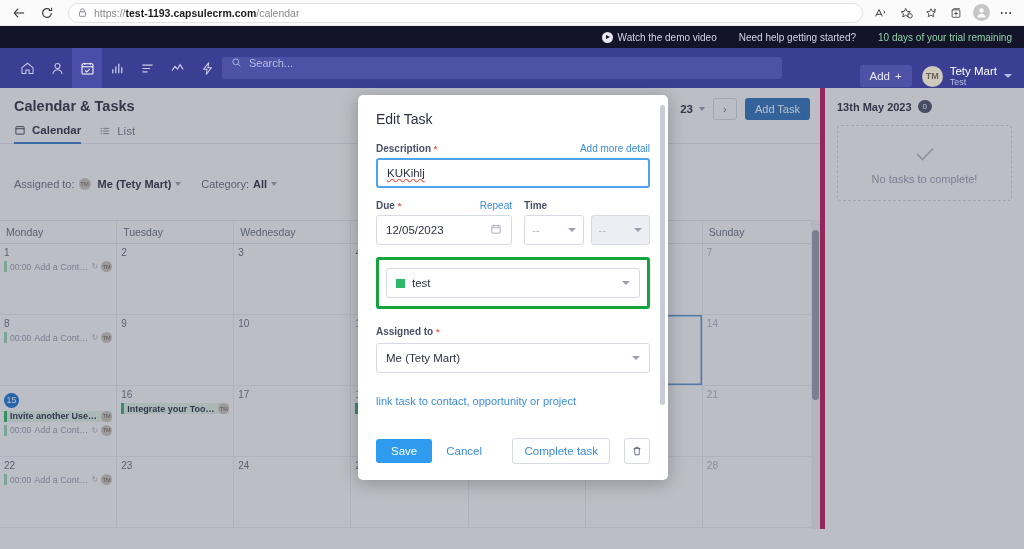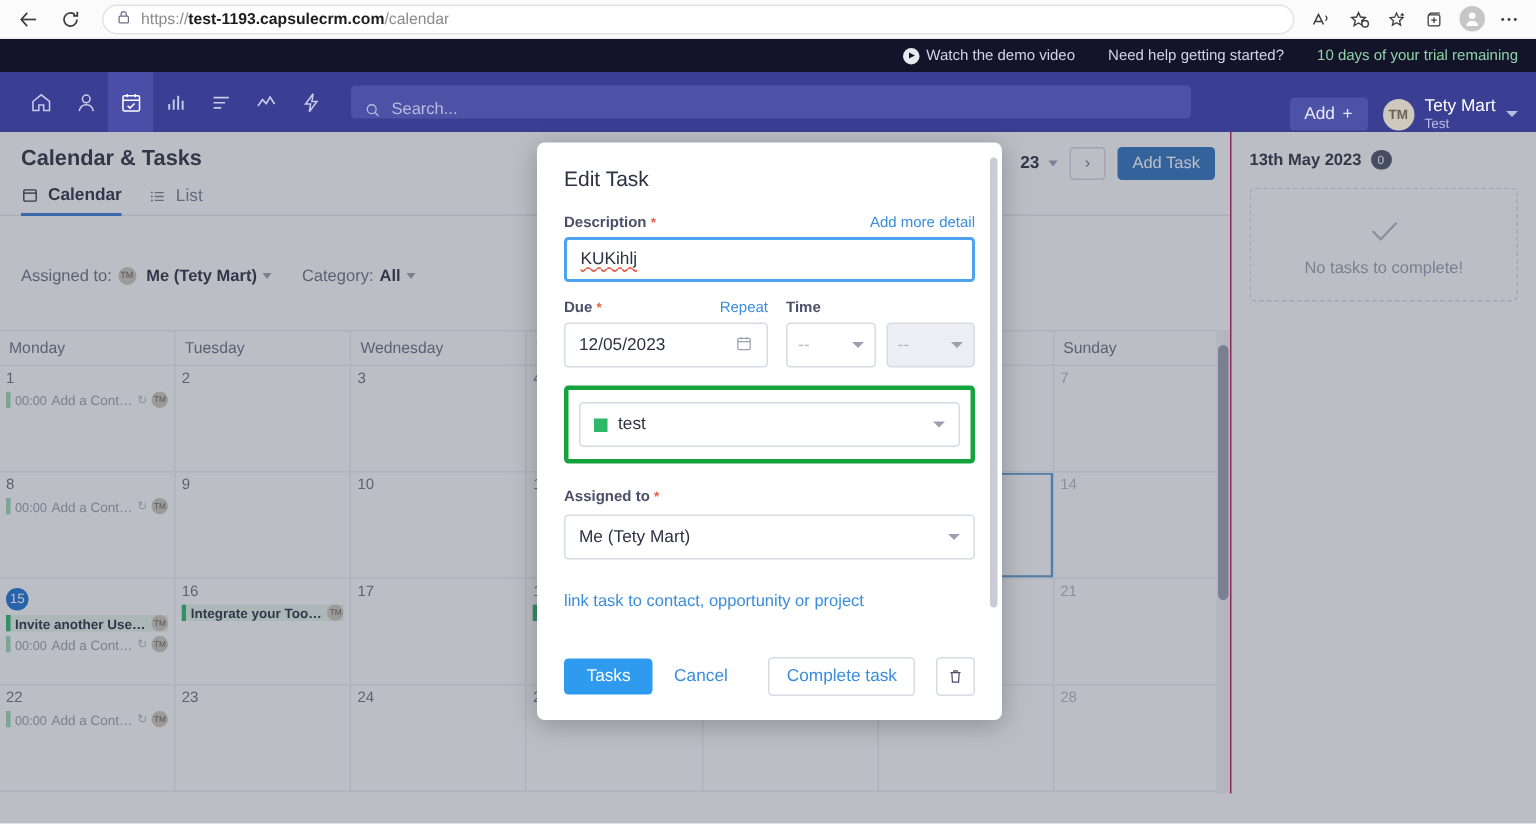--- a/index.html
+++ b/index.html
@@ -62,22 +62,22 @@
     padding: 0 12px; gap: 0;
   }
   .nav-icon {
     width: 30px; height: 40px; display: flex; align-items: center;
     justify-content: center; color: #c9cbe8;
   }
   .nav-icon.active { background: #4a4ea6; }
   .nav-icon svg { display: block; }
   .search-box {
     width: 560px; height: 22px; background: #4e52a6; border-radius: 3px;
-    display: flex; align-items: flex-end; gap: 7px; padding: 0 9px;
-    margin-left: 12px; color: #b9bce0; font-size: 11px;
+    display: flex; align-items: flex-start; gap: 7px; padding: 0 9px;
+    color: #b9bce0; font-size: 11px;
   }
   .nav-right { margin-left: auto; display: flex; align-items: center; gap: 10px; margin-top: 16px; }
   .add-btn {
     background: #4e52a6; color: #e9eaf7; font-size: 11.5px; border-radius: 3px;
     padding: 5px 10px; display: flex; align-items: center; gap: 5px;
   }
   .user-chip { display: flex; align-items: center; gap: 7px; }
   .user-chip .ini {
     width: 21px; height: 21px; border-radius: 50%; background: #cfc8bd;
     color: #6a6258; font-size: 9px; display: flex; align-items: center;
@@ -179,21 +179,21 @@
     position: absolute; right: 0; top: 0; bottom: 0; width: 9px;
     background: #f2f3f6;
   }
   .scroll-thumb {
     position: absolute; right: 1px; top: 10px; width: 7px; height: 170px;
     background: #9aa0b0; border-radius: 4px;
   }
 
   
   .side {
-    width: 204px; flex: none; border-left: 1px solid #be185d;
+    width: 204px; flex: none; border-left: 5px solid #be185d;
     padding: 12px; background: #fff;
   }
   .side-head { display: flex; align-items: center; gap: 6px; }
   .side-date { font-size: 11px; color: #2d3142; font-weight: 600; }
   .side-badge {
     background: #4b5068; color: #fff; font-size: 8px; border-radius: 8px;
     min-width: 14px; height: 13px; display: inline-flex; align-items: center;
     justify-content: center; padding: 0 4px;
   }
   .empty-box {
@@ -674,21 +674,21 @@
       <span class="lbl"><span>Assigned to</span> <span class="req">*</span></span>
       <div class="field">
         <span>Me (Tety Mart)</span>
         <span class="sel-caret"></span>
       </div>
     </div>
 
     <div class="link-task">link task to contact, opportunity or project</div>
 
     <div class="modal-foot">
-      <div class="btn-save">Tasks</div>
+      <div class="btn-save">Save</div>
       <div class="btn-cancel">Cancel</div>
       <div class="btn-complete">Complete task</div>
       <div class="btn-trash">
         <svg width="12" height="12" viewBox="0 0 16 16">
             <path d="M3.5 4.5h9M6.5 4.5V3h3v1.5M4.7 4.5l.6 8.5h5.4l.6-8.5" fill="none" stroke="#4b5068" stroke-width="1.1"></path>
           </svg>
       </div>
     </div>
     <div class="modal-scrollbar"></div>
   </div>

